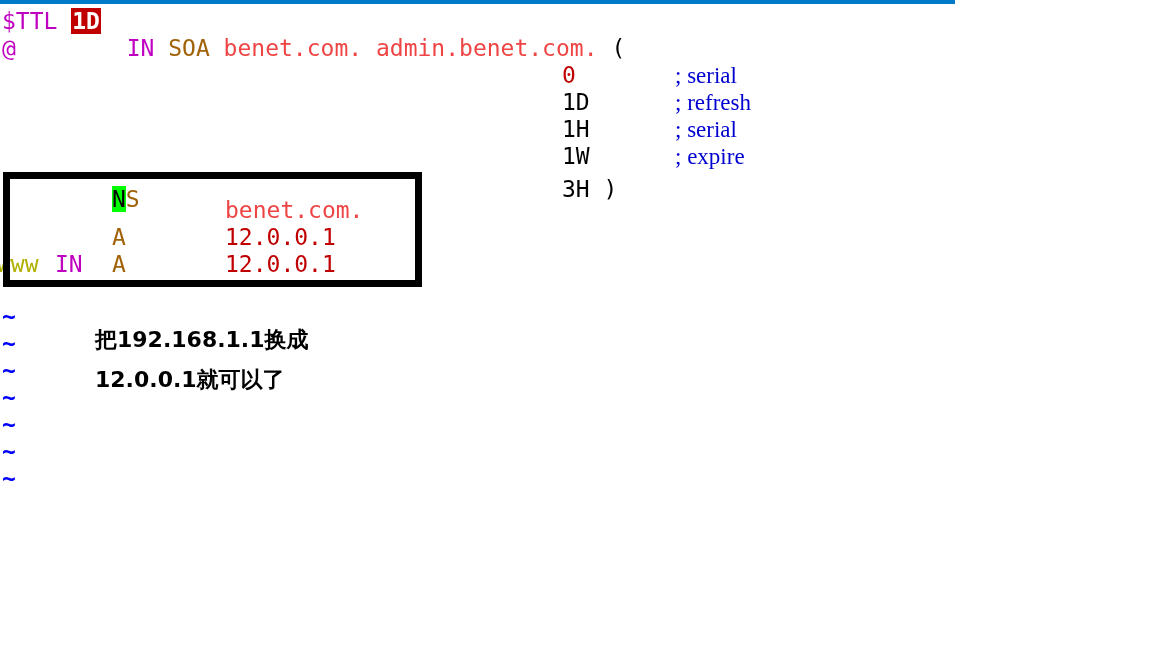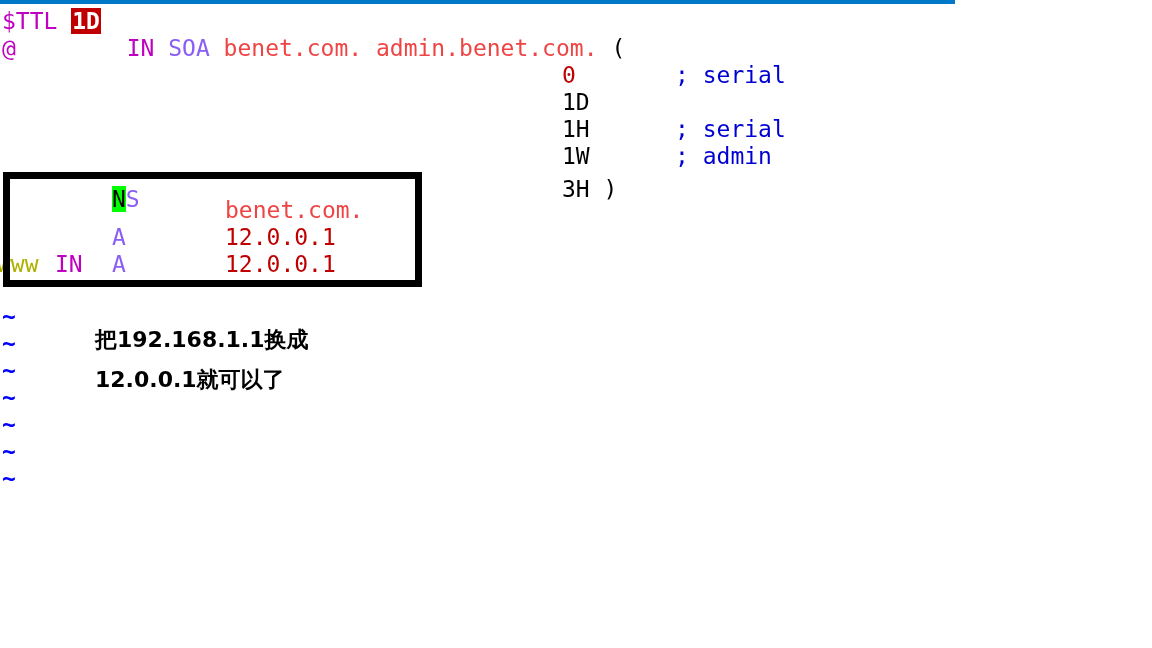--- a/index.html
+++ b/index.html
@@ -39,24 +39,24 @@
     white-space: pre;
     font-family: "DejaVu Sans Mono", "Liberation Mono", monospace;
     font-size: 23px;
     line-height: 27px;
     letter-spacing: 0px;
     font-weight: 400;
   }
 
   
   .c-magenta { color: #c000c0; }
-  .c-green   { color: #8b5cf6; }
+  .c-green   { color: #a16207; }
   .c-cyan    { color: #ef4444; }
   .c-black   { color: #000000; }
-  .c-blue    { color: #0000d0; }
+  .c-blue    { color: #0000d0; font-family: Liberation Serif, serif; }
   .c-red     { color: #c00000; }
   .c-olive   { color: #b0b000; }
 
   
   .hl-red {
     background: #c00000;
     color: #ffffff;
     font-weight: bold;
     padding: 0 1px;
   }
@@ -109,26 +109,27 @@
 <div id="terminal">
 
   <div class="line" style="left:2px; top:8px;"><span class="c-magenta">$TTL</span><span class="c-black"> </span><span class="hl-red">1D</span></div>
 
   <div class="line" style="left:2px; top:35px;"><span class="c-magenta">@</span><span class="c-black">        </span><span class="c-magenta">IN</span><span class="c-black"> </span><span class="c-green">SOA</span><span class="c-black"> </span><span class="c-cyan">benet.com.</span><span class="c-black"> </span><span class="c-cyan">admin.benet.com.</span><span class="c-black"> </span><span class="c-black">(</span></div>
 
   <div class="line c-red" style="left:562px; top:62px;">0</div>
   <div class="line c-blue" style="left:675px; top:62px;">; serial</div>
 
   <div class="line c-black" style="left:562px; top:89px;">1D</div>
+  <div class="line c-blue" style="left:675px; top:89px;">; refresh</div>
 
   <div class="line c-black" style="left:562px; top:116px;">1H</div>
   <div class="line c-blue" style="left:675px; top:116px;">; serial</div>
 
   <div class="line c-black" style="left:562px; top:143px;">1W</div>
-  <div class="line c-blue" style="left:675px; top:143px;">; admin</div>
+  <div class="line c-blue" style="left:675px; top:143px;">; expire</div>
 
   <div class="line c-black" style="left:562px; top:176px;">3H )</div>
 
   <div class="line" style="left:112px; top:186px;"><span class="hl-green">N</span><span class="c-green">S</span></div>
   <div class="line c-cyan" style="left:225px; top:197px;">benet.com.</div>
 
   <div class="line c-green" style="left:112px; top:224px;">A</div>
   <div class="line c-red" style="left:225px; top:224px;">12.0.0.1</div>
 
   <div class="line c-olive" style="left:-3px; top:251px;">www</div>

